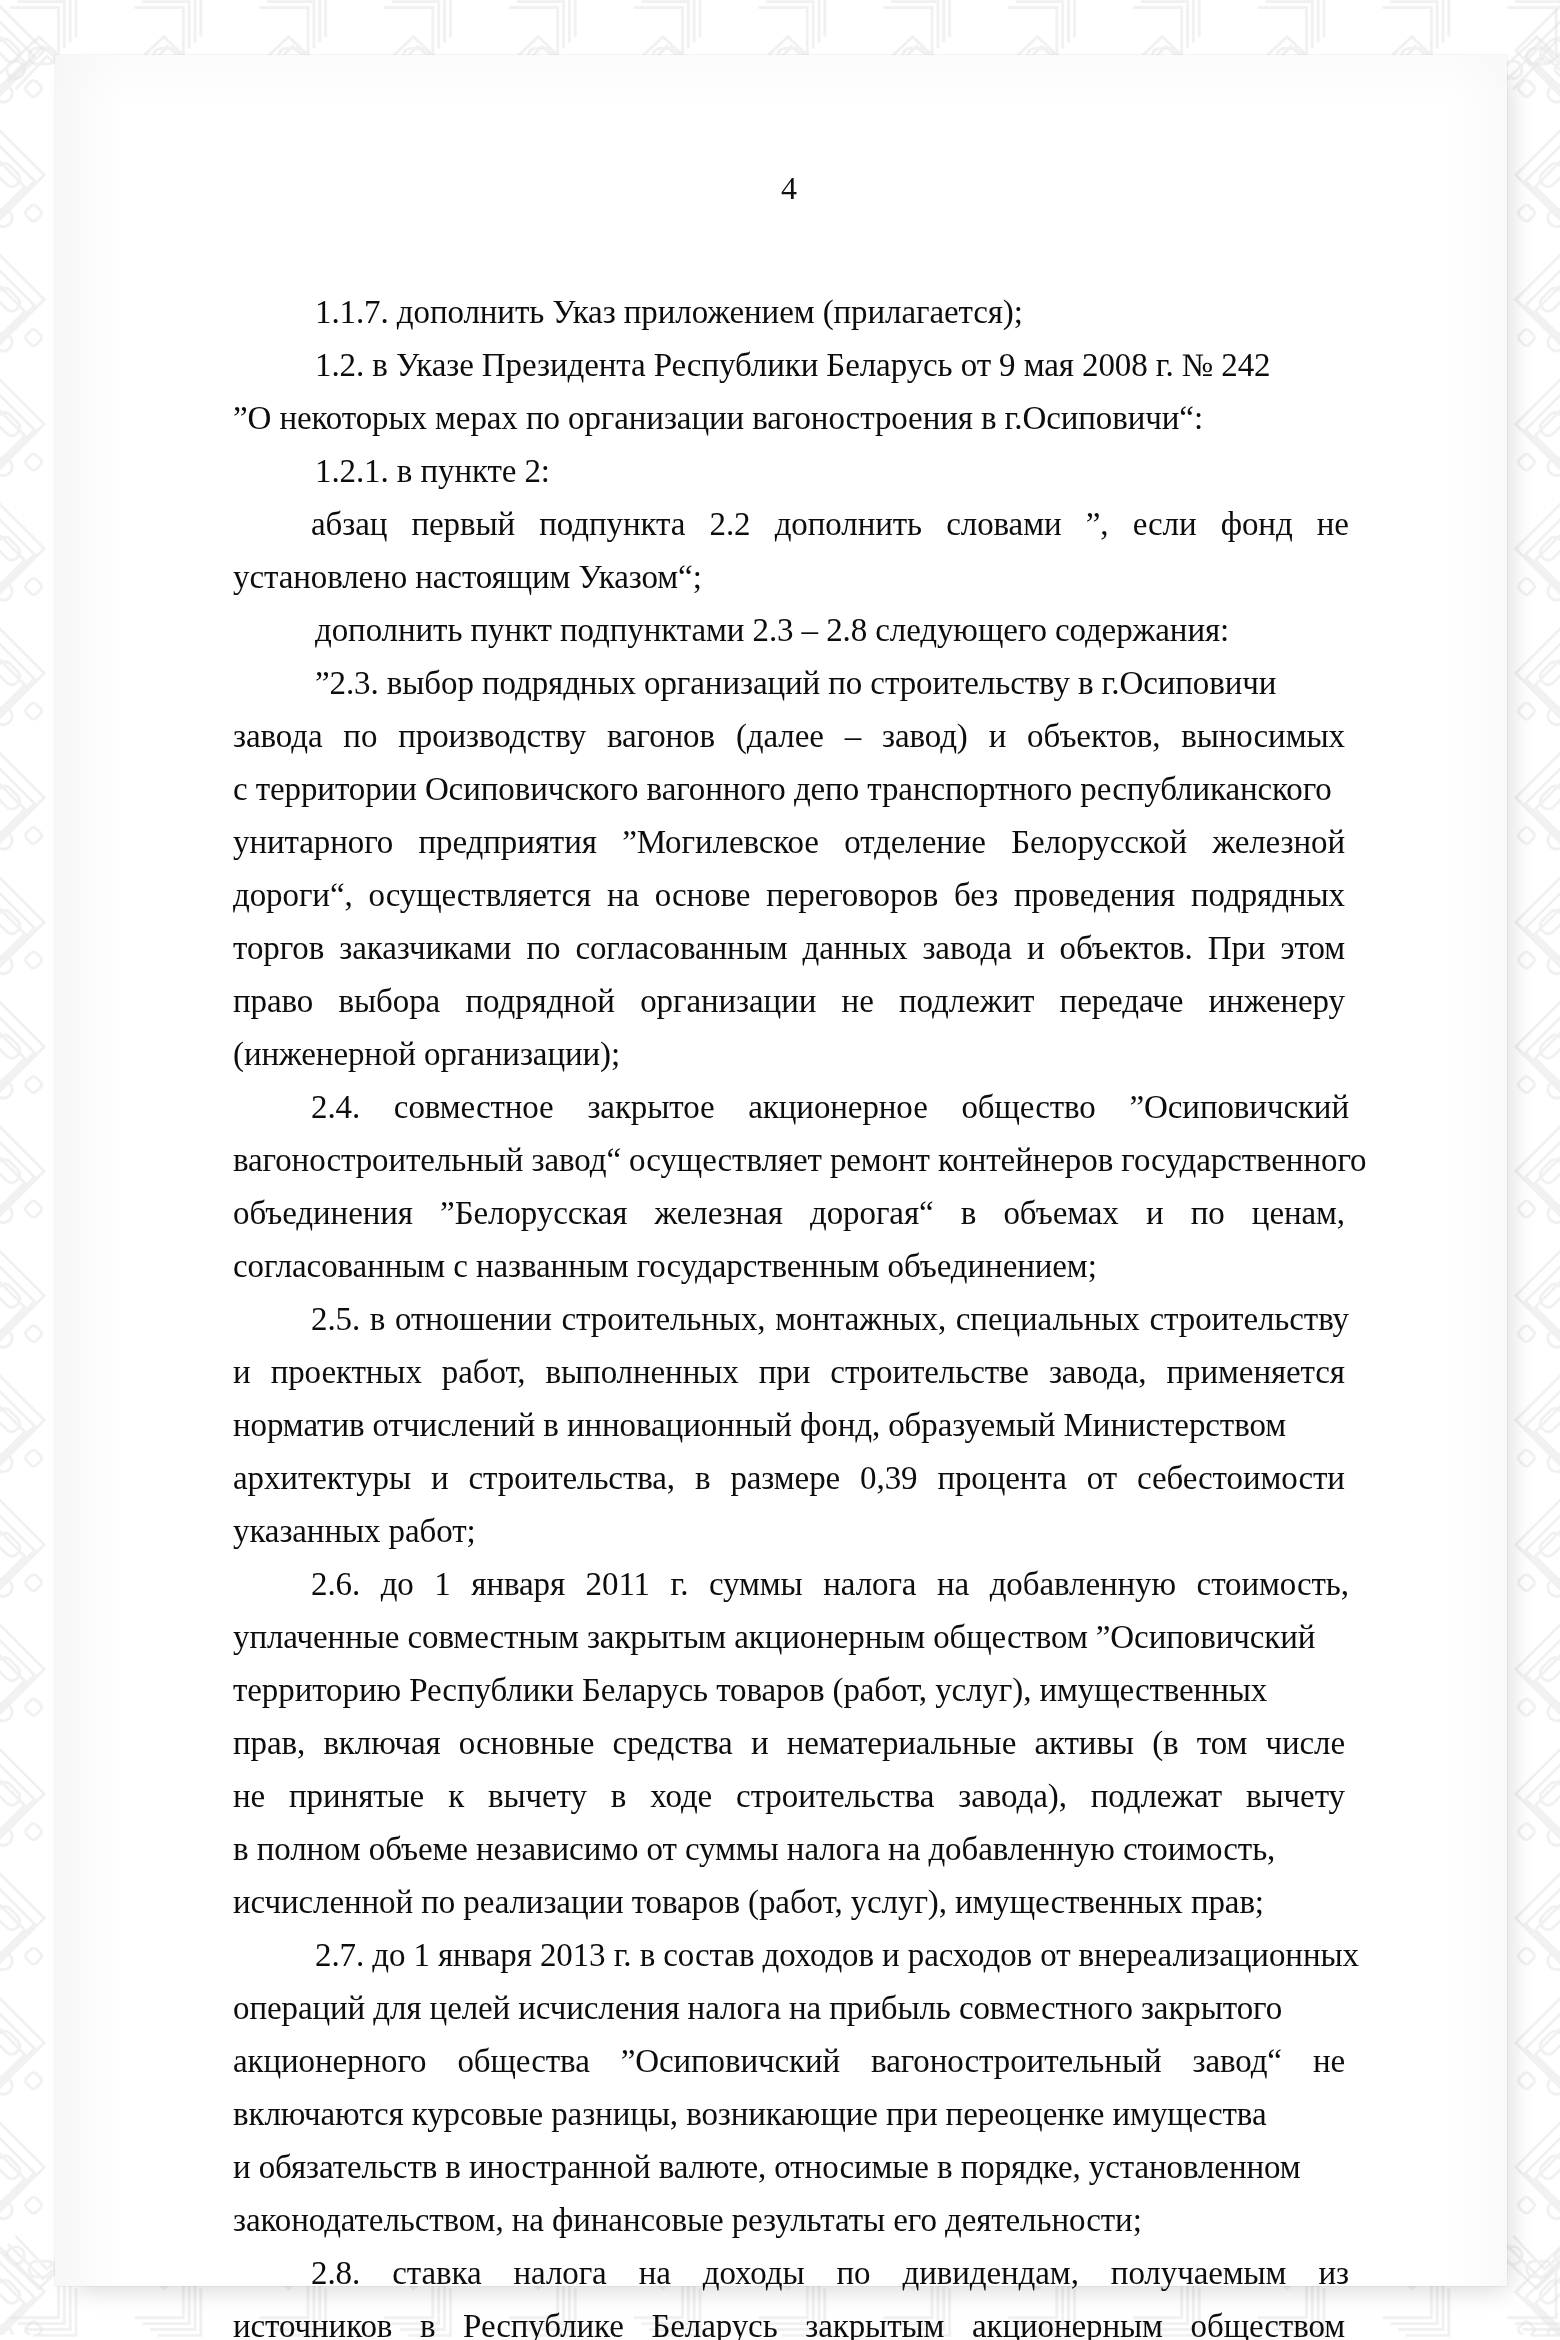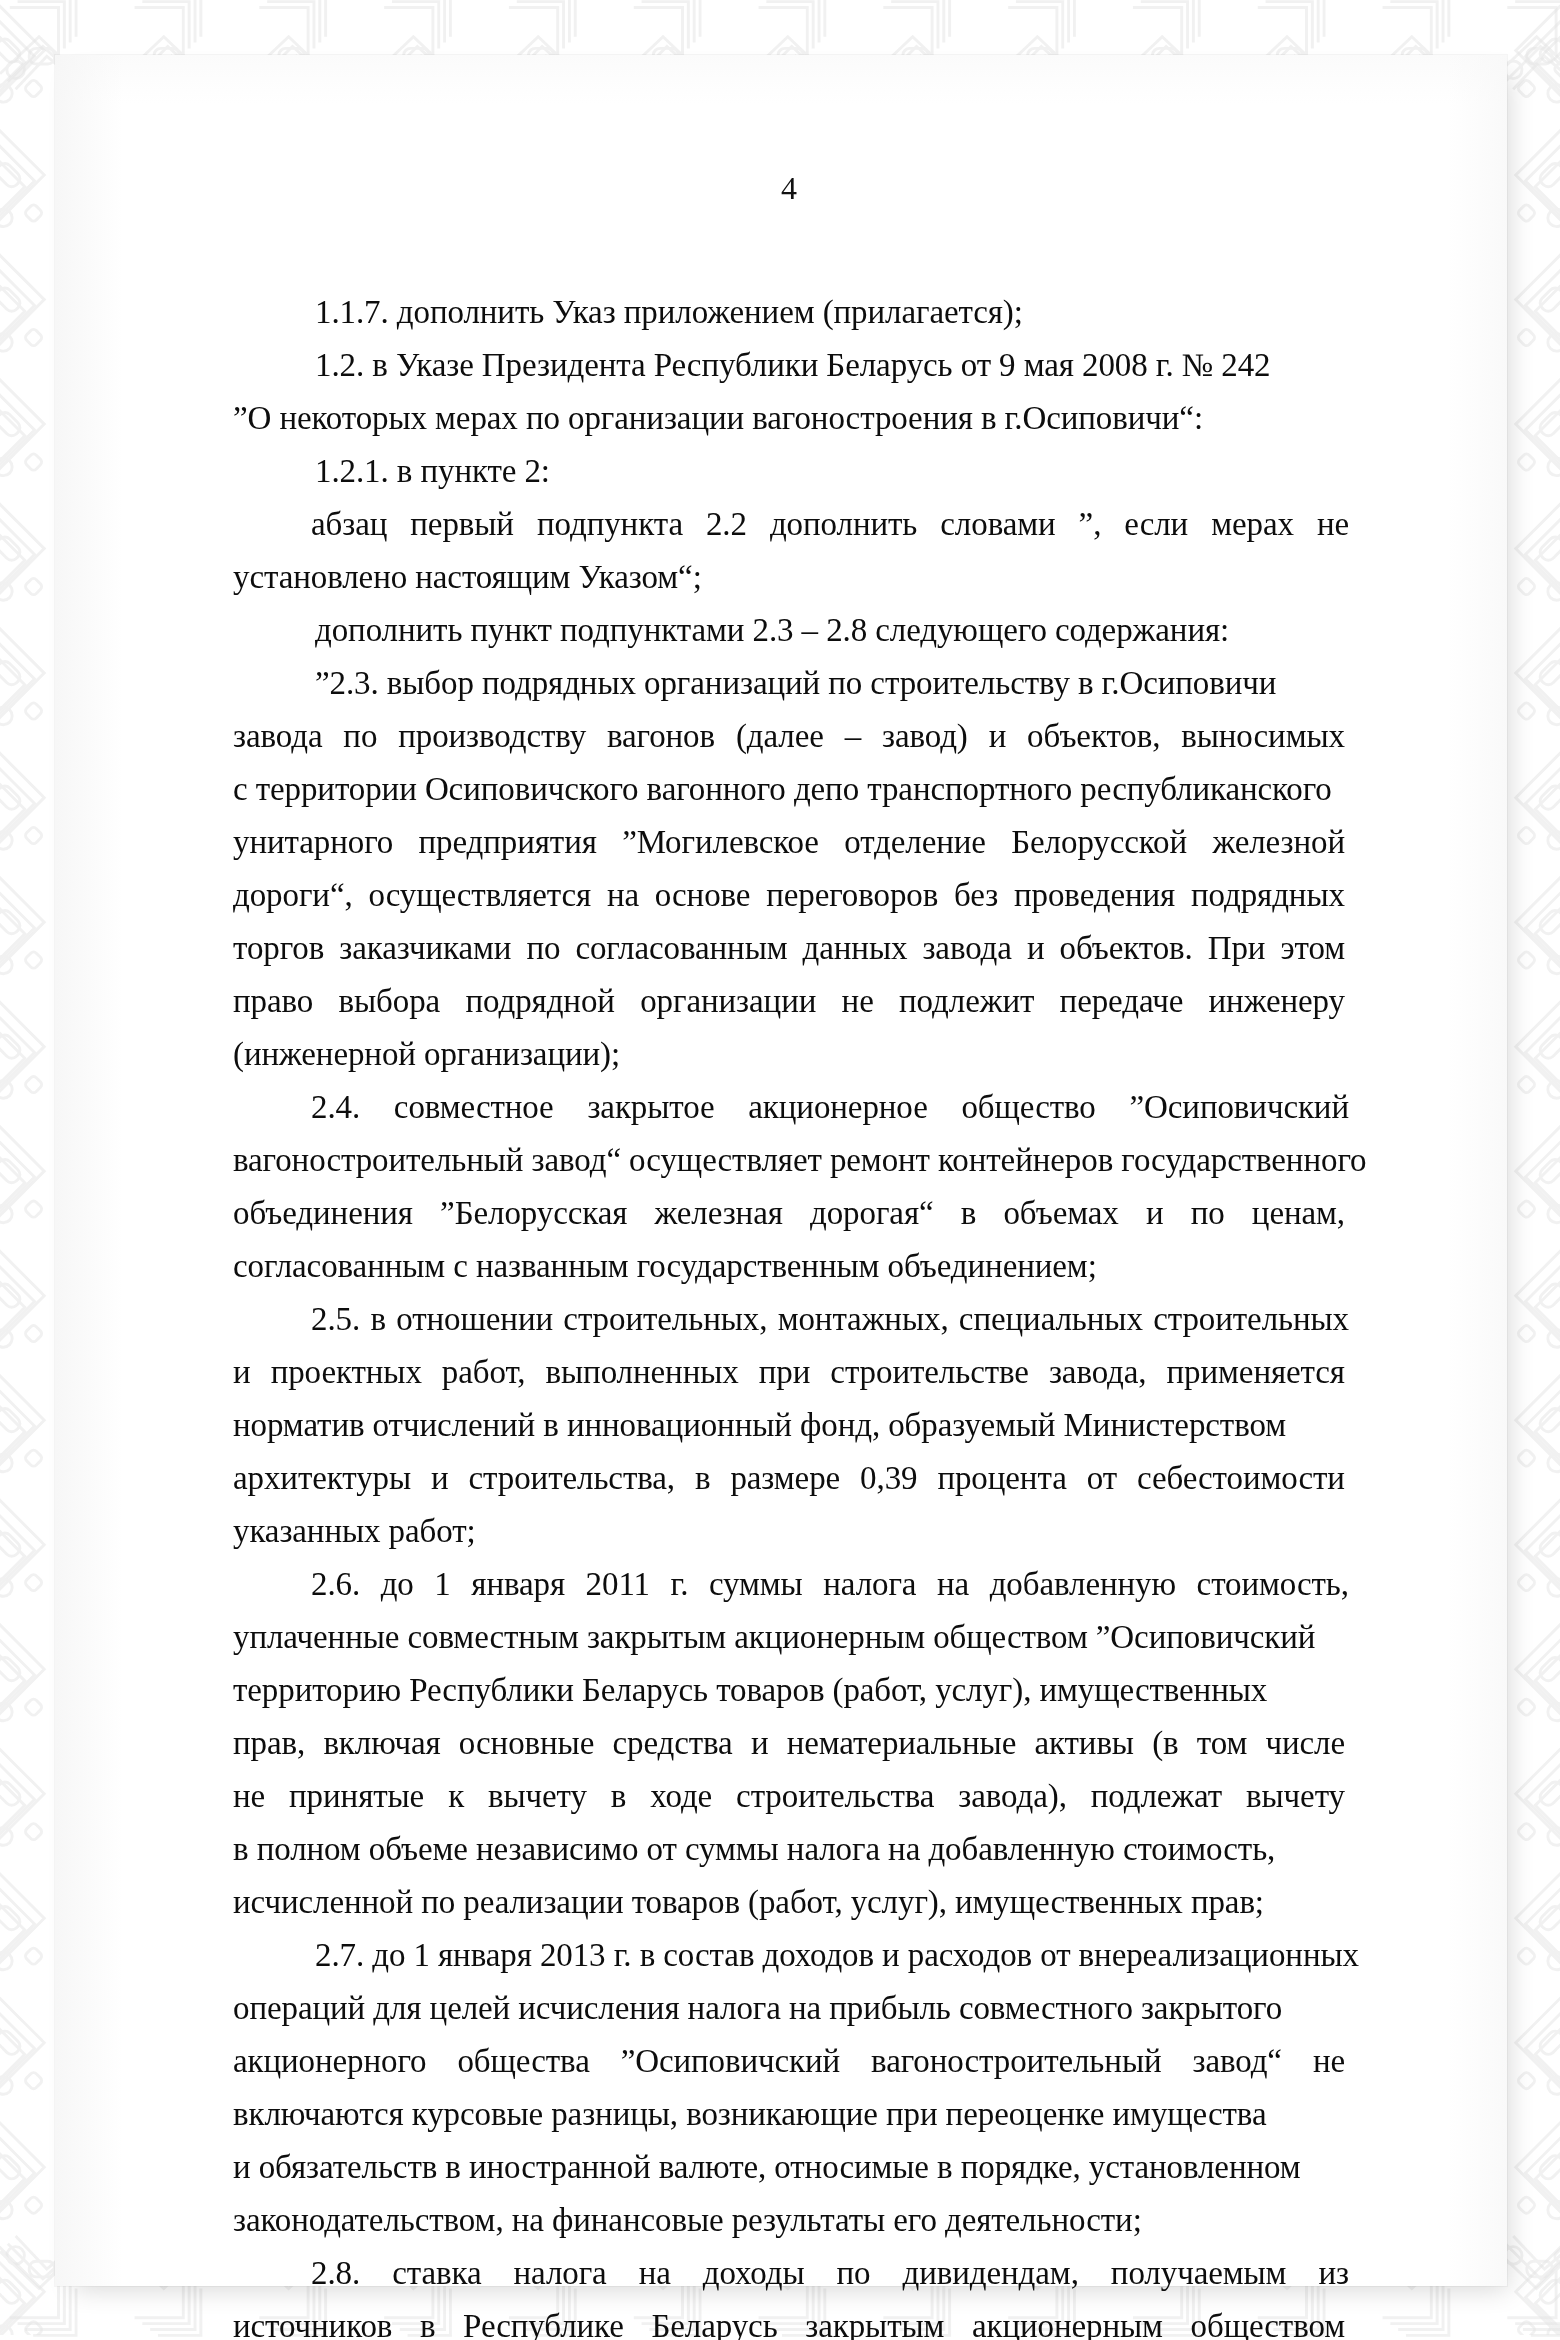--- a/index.html
+++ b/index.html
@@ -241,21 +241,21 @@
         <div class="doc-line indent">1.2.1. в пункте 2:</div>
         <div class="doc-line justified indent-just">
           <span>абзац</span>
           <span>первый</span>
           <span>подпункта</span>
           <span>2.2</span>
           <span>дополнить</span>
           <span>словами</span>
           <span>”,</span>
           <span>если</span>
-          <span>мерах</span>
+          <span>фонд</span>
           <span>не</span>
         </div>
         <div class="doc-line">установлено настоящим Указом“;</div>
         <div class="doc-line indent">дополнить пункт подпунктами 2.3 – 2.8 следующего содержания:</div>
         <div class="doc-line indent">”2.3. выбор подрядных организаций по строительству в г.Осиповичи</div>
         <div class="doc-line justified">
           <span>завода</span>
           <span>по</span>
           <span>производству</span>
           <span>вагонов</span>
@@ -329,21 +329,21 @@
           <span>ценам,</span>
         </div>
         <div class="doc-line">согласованным с названным государственным объединением;</div>
         <div class="doc-line justified indent-just">
           <span>2.5.</span>
           <span>в</span>
           <span>отношении</span>
           <span>строительных,</span>
           <span>монтажных,</span>
           <span>специальных</span>
-          <span>строительных</span>
+          <span>строительству</span>
         </div>
         <div class="doc-line justified">
           <span>и</span>
           <span>проектных</span>
           <span>работ,</span>
           <span>выполненных</span>
           <span>при</span>
           <span>строительстве</span>
           <span>завода,</span>
           <span>применяется</span>

